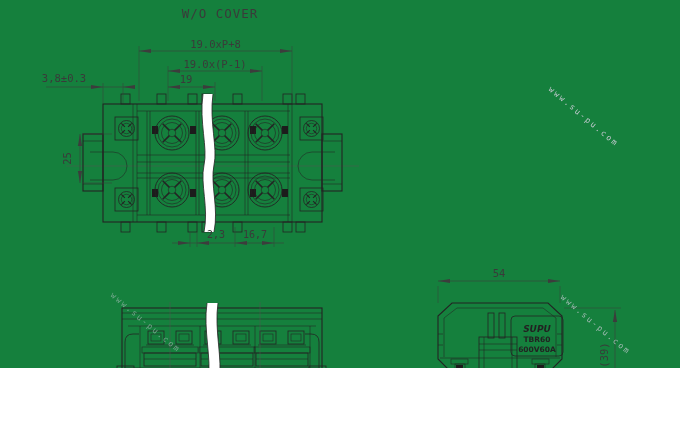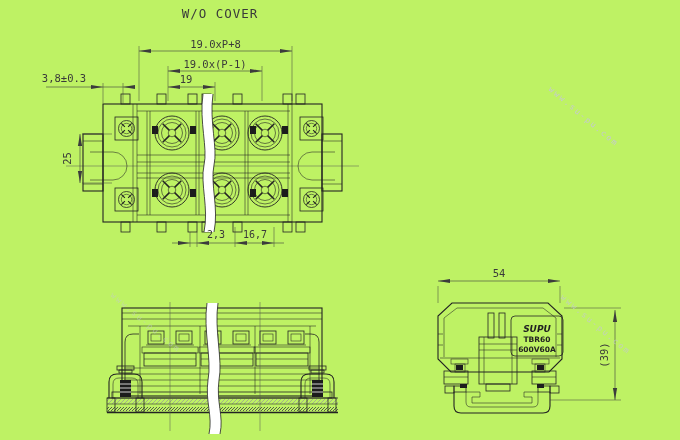--- a/index.html
+++ b/index.html
@@ -1,16 +1,16 @@
 <!DOCTYPE html>
 <html><head>
 <meta charset="utf-8">
 <style>
   html,body{margin:0;padding:0;background:#fff;}
-  .stage{position:relative;width:680px;height:440px;background:#bef264;overflow:hidden;}
+  .stage{position:relative;width:680px;height:368px;background:#15803d;overflow:hidden;}
   svg{position:absolute;left:0;top:0;}
   text{font-family:"DejaVu Sans Mono","Liberation Mono",monospace;fill:#3a3a3a;}
   .t-title{font-size:12.5px;letter-spacing:1px;}
   .t-dim{font-size:10.5px;}
   .t-dim-s{font-size:10px;}
   .t-brand{font-family:"DejaVu Sans","Liberation Sans",sans-serif;font-weight:bold;font-style:italic;font-size:9px;fill:#222;}
   .t-lbl{font-family:"DejaVu Sans","Liberation Sans",sans-serif;font-weight:bold;font-size:7.5px;fill:#222;}
   .t-wm{font-size:8px;letter-spacing:2px;fill:#c4c9d0;}
   .ln{stroke:#232323;fill:none;}
   .thin{stroke-width:.55;}

